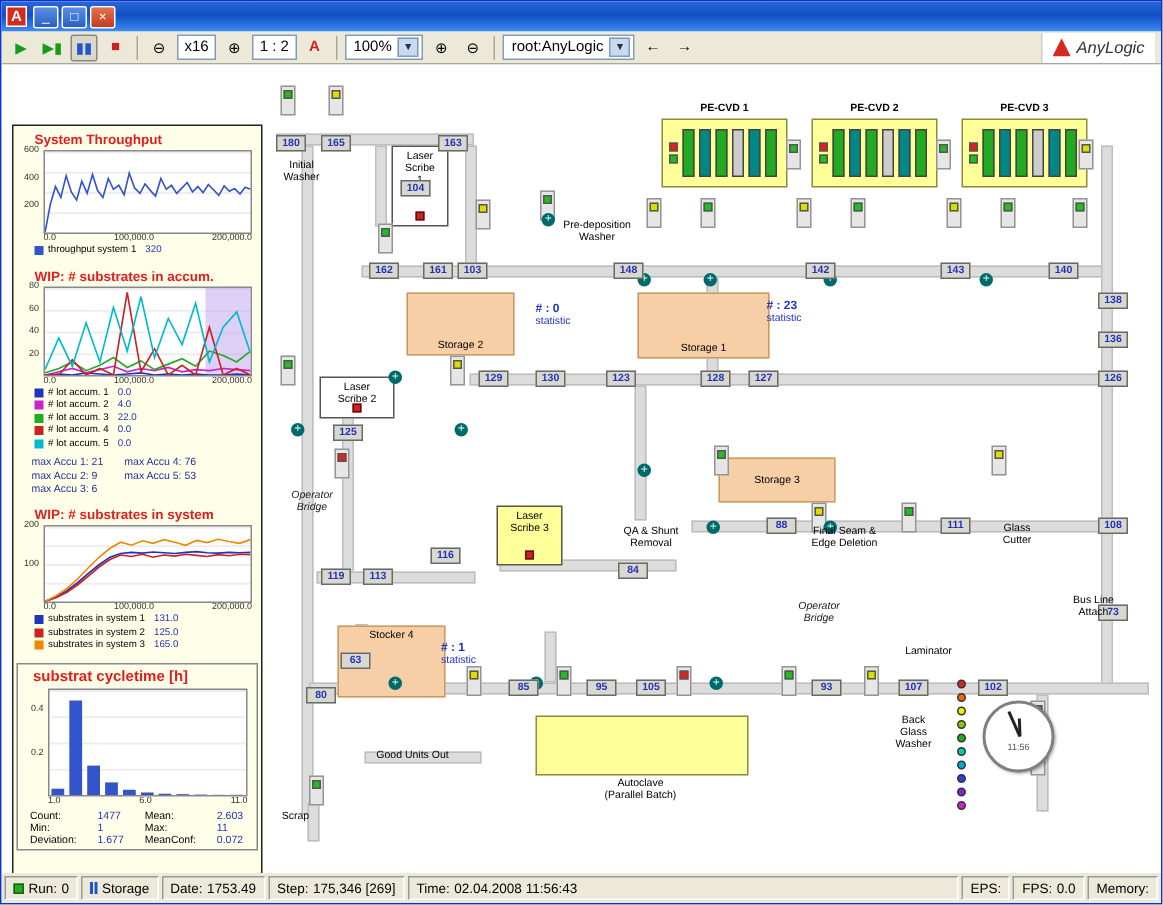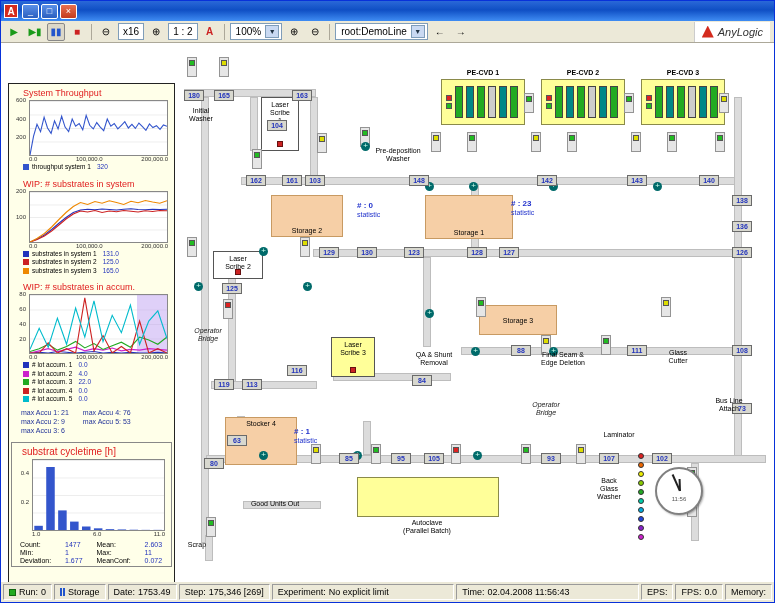--- a/index.html
+++ b/index.html
@@ -47,21 +47,21 @@
 .cstat{position:absolute;color:#2233cc;font-size:8px;font-weight:bold;line-height:9px}
 .cstat .lnk{font-weight:normal;font-size:7px}
 .pdot{position:absolute;width:6px;height:6px;border-radius:50%;border:1px solid #333}
 .clock{position:absolute;border-radius:50%;background:#fff;border:2px solid #808080;box-shadow:1px 1px 2px rgba(0,0,0,.3)}
 .hand{position:absolute;left:50%;bottom:50%;transform-origin:50% 100%;background:#222}
 .clock-digital{position:absolute;left:0;right:0;top:62%;text-align:center;font-size:6px;color:#555}
 .daybox{position:absolute;background:#fff;border:2px solid #000;font-size:10px;font-weight:bold;display:flex;align-items:center;justify-content:center}
 
 .chart-panel{position:absolute;left:7px;top:40px;width:167px;height:533px;background:#FFFFE9;border:1px solid #222;padding:3px 2px;overflow:hidden}
 .chart{margin-bottom:7px}
-.chart-title{color:#E02020;font-weight:normal;font-size:9px;margin:1px 0 2px 12px;white-space:nowrap}
+.chart-title{color:#E02020;font-weight:bold;font-size:9px;margin:1px 0 2px 12px;white-space:nowrap}
 .chart[data-chart="cycletime"]{border:1px solid #888;padding:2px;background:#FFFFE9}
 .chart[data-chart="cycletime"] .chart-title{font-size:10px;margin-left:8px}
 .plotwrap{position:relative;padding-left:18px;margin-right:4px}
 .plot{position:relative;background:#fff;border:1px solid #888;height:56px;
   background-image:linear-gradient(rgba(0,0,0,.07) 1px,transparent 1px);background-size:100% 25%}
 .chart[data-chart="wip_system"] .plot{height:52px}
 .chart[data-chart="wip_accum"] .plot{height:60px}
 .chart[data-chart="cycletime"] .plot{height:72px}
 .plot svg{position:absolute;inset:0;width:100%;height:100%}
 .chart[data-chart="wip_accum"] .plot .shade{position:absolute;right:0;top:0;bottom:0;width:22%;background:rgba(185,150,240,.45)}
@@ -109,21 +109,21 @@
     <span class="tbtn" style="color:#cc2222;font-weight:bold">A</span>
     <span class="tsep"></span>
     <span class="tsel">
       <span>100%</span>
       <span class="arr">▼</span>
     </span>
     <span class="tbtn">⊕</span>
     <span class="tbtn">⊖</span>
     <span class="tsep"></span>
     <span class="tsel">
-      <span>root:DemoLine</span>
+      <span>root:AnyLogic</span>
       <span class="arr">▼</span>
     </span>
     <span class="tbtn">←</span>
     <span class="tbtn">→</span>
     <span class="brand">
       <span class="brand-mark"></span>
       <span class="brand-name">AnyLogic</span>
     </span>
   </div>
 
@@ -414,56 +414,20 @@
             <span>200,000.0</span>
           </div>
           <div class="legend">
             <div class="leg-row">
               <span class="leg-sq" style="background: rgb(51, 85, 204);"></span>
               <span>throughput system 1</span>
               <span class="leg-val">320</span>
             </div>
           </div>
         </div>
-      <div class="chart" data-chart="wip_system">
-          <div class="chart-title">WIP:  # substrates in system</div>
-          <div class="plotwrap">
-            <div class="plot">
-              <svg viewBox="0 0 100 100" preserveAspectRatio="none">
-                <polyline points="0.0,100.0 5.3,94.0 10.5,86.0 15.8,75.0 21.1,62.5 26.3,51.0 31.6,41.0 36.8,36.0 42.1,34.5 47.4,35.5 52.6,34.0 57.9,35.0 63.2,36.0 68.4,34.5 73.7,33.5 78.9,35.0 84.2,35.5 89.5,34.5 94.7,35.0 100.0,34.5" fill="none" stroke="#2233bb" stroke-width="1.1" vector-effect="non-scaling-stroke"></polyline>
-                <polyline points="0.0,100.0 5.3,95.0 10.5,88.0 15.8,78.0 21.1,66.0 26.3,54.0 31.6,44.0 36.8,38.0 42.1,40.0 47.4,37.0 52.6,41.0 57.9,38.0 63.2,39.5 68.4,37.0 73.7,38.5 78.9,40.0 84.2,37.5 89.5,39.0 94.7,37.0 100.0,37.5" fill="none" stroke="#cc2222" stroke-width="1.1" vector-effect="non-scaling-stroke"></polyline>
-                <polyline points="0.0,100.0 5.3,92.5 10.5,83.0 15.8,70.0 21.1,55.0 26.3,41.0 31.6,29.0 36.8,21.0 42.1,25.0 47.4,19.0 52.6,22.5 57.9,17.5 63.2,21.0 68.4,25.0 73.7,18.5 78.9,21.5 84.2,17.0 89.5,20.0 94.7,22.5 100.0,17.5" fill="none" stroke="#ee8800" stroke-width="1.1" vector-effect="non-scaling-stroke"></polyline>
-              </svg>
-            </div>
-            <span class="ytick" style="top: 0px;">200</span>
-            <span class="ytick" style="top: 26px;">100</span>
-          </div>
-          <div class="xticks">
-            <span>0.0</span>
-            <span>100,000.0</span>
-            <span>200,000.0</span>
-          </div>
-          <div class="legend">
-            <div class="leg-row">
-              <span class="leg-sq" style="background: rgb(34, 51, 187);"></span>
-              <span>substrates in system 1</span>
-              <span class="leg-val">131.0</span>
-            </div>
-            <div class="leg-row">
-              <span class="leg-sq" style="background: rgb(204, 34, 34);"></span>
-              <span>substrates in system 2</span>
-              <span class="leg-val">125.0</span>
-            </div>
-            <div class="leg-row">
-              <span class="leg-sq" style="background: rgb(238, 136, 0);"></span>
-              <span>substrates in system 3</span>
-              <span class="leg-val">165.0</span>
-            </div>
-          </div>
-        </div>
       <div class="chart" data-chart="wip_accum">
           <div class="chart-title">WIP:  # substrates in accum.</div>
           <div class="plotwrap">
             <div class="plot">
               <div class="shade"></div>
               <svg viewBox="0 0 100 100" preserveAspectRatio="none">
                 <polyline points="0.0,100.0 6.7,98.8 13.3,100.0 20.0,97.5 26.7,98.8 33.3,100.0 40.0,98.8 46.7,97.5 53.3,100.0 60.0,98.8 66.7,100.0 73.3,98.8 80.0,100.0 86.7,100.0 93.3,98.8 100.0,100.0" fill="none" stroke="#2233bb" stroke-width="1.1" vector-effect="non-scaling-stroke"></polyline>
                 <polyline points="0.0,100.0 6.7,96.3 13.3,92.5 20.0,97.5 26.7,93.8 33.3,90.0 40.0,96.3 46.7,92.5 53.3,95.0 60.0,91.3 66.7,96.3 73.3,93.8 80.0,95.0 86.7,92.5 93.3,93.8 100.0,95.0" fill="none" stroke="#cc22cc" stroke-width="1.1" vector-effect="non-scaling-stroke"></polyline>
                 <polyline points="0.0,97.5 6.7,92.5 13.3,85.0 20.0,95.0 26.7,88.8 33.3,80.0 40.0,91.3 46.7,83.8 53.3,93.8 60.0,87.5 66.7,81.3 73.3,90.0 80.0,72.5 86.7,77.5 93.3,85.0 100.0,72.5" fill="none" stroke="#22aa22" stroke-width="1.1" vector-effect="non-scaling-stroke"></polyline>
                 <polyline points="0.0,100.0 6.7,100.0 13.3,82.5 20.0,100.0 26.7,92.5 33.3,100.0 40.0,5.0 46.7,96.3 53.3,70.0 60.0,100.0 66.7,88.8 73.3,100.0 80.0,45.0 86.7,100.0 93.3,92.5 100.0,100.0" fill="none" stroke="#cc2222" stroke-width="1.1" vector-effect="non-scaling-stroke"></polyline>
@@ -503,20 +467,56 @@
             </div>
             <div class="leg-row">
               <span class="leg-sq" style="background: rgb(0, 187, 204);"></span>
               <span># lot accum. 5</span>
               <span class="leg-val">0.0</span>
             </div>
           </div>
           <div class="maxstats">
             <div>max Accu 1: 21<br>max Accu 2: 9<br>max Accu 3: 6</div>
             <div>max Accu 4: 76<br>max Accu 5: 53</div>
+          </div>
+        </div>
+      <div class="chart" data-chart="wip_system">
+          <div class="chart-title">WIP:  # substrates in system</div>
+          <div class="plotwrap">
+            <div class="plot">
+              <svg viewBox="0 0 100 100" preserveAspectRatio="none">
+                <polyline points="0.0,100.0 5.3,94.0 10.5,86.0 15.8,75.0 21.1,62.5 26.3,51.0 31.6,41.0 36.8,36.0 42.1,34.5 47.4,35.5 52.6,34.0 57.9,35.0 63.2,36.0 68.4,34.5 73.7,33.5 78.9,35.0 84.2,35.5 89.5,34.5 94.7,35.0 100.0,34.5" fill="none" stroke="#2233bb" stroke-width="1.1" vector-effect="non-scaling-stroke"></polyline>
+                <polyline points="0.0,100.0 5.3,95.0 10.5,88.0 15.8,78.0 21.1,66.0 26.3,54.0 31.6,44.0 36.8,38.0 42.1,40.0 47.4,37.0 52.6,41.0 57.9,38.0 63.2,39.5 68.4,37.0 73.7,38.5 78.9,40.0 84.2,37.5 89.5,39.0 94.7,37.0 100.0,37.5" fill="none" stroke="#cc2222" stroke-width="1.1" vector-effect="non-scaling-stroke"></polyline>
+                <polyline points="0.0,100.0 5.3,92.5 10.5,83.0 15.8,70.0 21.1,55.0 26.3,41.0 31.6,29.0 36.8,21.0 42.1,25.0 47.4,19.0 52.6,22.5 57.9,17.5 63.2,21.0 68.4,25.0 73.7,18.5 78.9,21.5 84.2,17.0 89.5,20.0 94.7,22.5 100.0,17.5" fill="none" stroke="#ee8800" stroke-width="1.1" vector-effect="non-scaling-stroke"></polyline>
+              </svg>
+            </div>
+            <span class="ytick" style="top: 0px;">200</span>
+            <span class="ytick" style="top: 26px;">100</span>
+          </div>
+          <div class="xticks">
+            <span>0.0</span>
+            <span>100,000.0</span>
+            <span>200,000.0</span>
+          </div>
+          <div class="legend">
+            <div class="leg-row">
+              <span class="leg-sq" style="background: rgb(34, 51, 187);"></span>
+              <span>substrates in system 1</span>
+              <span class="leg-val">131.0</span>
+            </div>
+            <div class="leg-row">
+              <span class="leg-sq" style="background: rgb(204, 34, 34);"></span>
+              <span>substrates in system 2</span>
+              <span class="leg-val">125.0</span>
+            </div>
+            <div class="leg-row">
+              <span class="leg-sq" style="background: rgb(238, 136, 0);"></span>
+              <span>substrates in system 3</span>
+              <span class="leg-val">165.0</span>
+            </div>
           </div>
         </div>
       <div class="chart" data-chart="cycletime">
           <div class="chart-title">substrat cycletime [h]</div>
           <div class="plotwrap">
             <div class="plot">
               <svg viewBox="0 0 100 100" preserveAspectRatio="none">
                 <rect x="1.0" y="94.0" width="6.5" height="6.0" fill="#3355cc"></rect>
                 <rect x="10.1" y="10.0" width="6.5" height="90.0" fill="#3355cc"></rect>
                 <rect x="19.2" y="72.0" width="6.5" height="28.0" fill="#3355cc"></rect>
@@ -571,24 +571,20 @@
       </div>
       <div class="seg">
         <span class="lab">Date:</span>
         <span class="val">1753.49</span>
       </div>
       <div class="seg">
         <span class="lab">Step:</span>
         <span class="val">175,346 [269]</span>
       </div>
       <div class="seg grow">
-        <span class="lab">Experiment:</span>
-        <span class="val">No explicit limit</span>
-      </div>
-      <div class="seg grow">
         <span class="lab">Time:</span>
         <span class="val">02.04.2008 11:56:43</span>
       </div>
       <div class="seg">
         <span class="lab">EPS:</span>
       </div>
       <div class="seg">
         <span class="lab">FPS:</span>
         <span class="val">0.0</span>
       </div>

